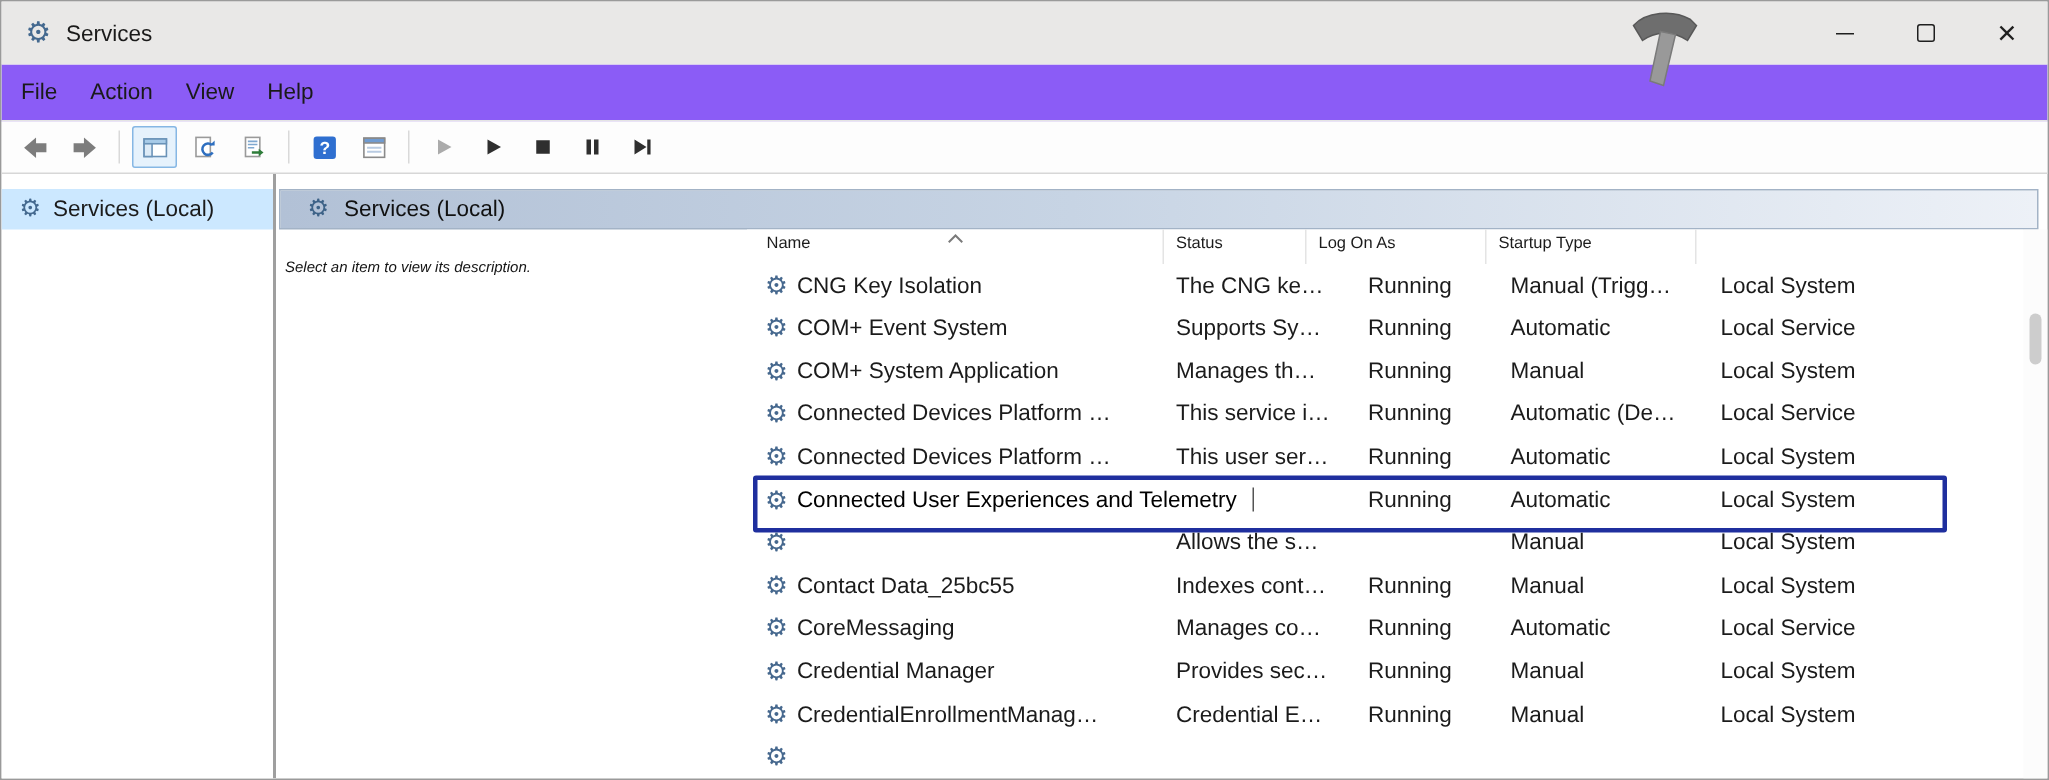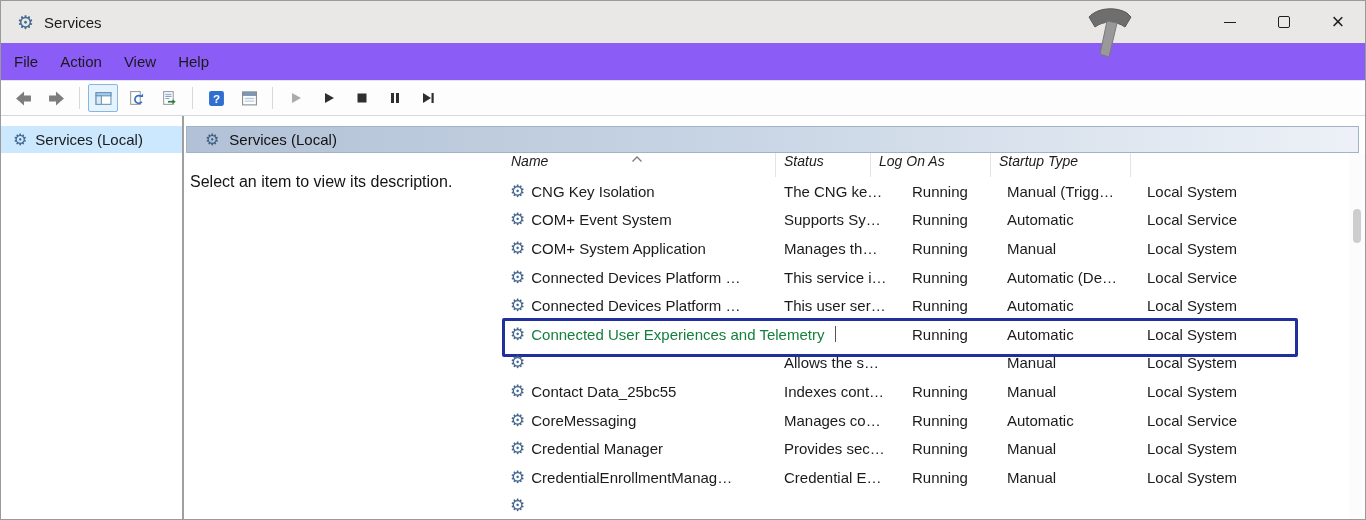--- a/index.html
+++ b/index.html
@@ -41,39 +41,39 @@
   .main { flex:1; display:flex; flex-direction:column; padding-top:10px; min-width:0; }
   .main-header {
     height:27px; margin:0 6px 0 2px; display:flex; align-items:center; gap:10px; padding-left:18px;
     background:linear-gradient(90deg,#b2c1d6 0%,#c7d4e4 45%,#edf1f7 100%);
     border:1px solid #a3b3c6;
   }
   .main-header .gear { font-size:16px; color:#3d6287; line-height:1; }
   .main-header .label { font-size:15px; color:#111; }
 
   .content { flex:1; display:flex; min-height:0; }
-  .desc-pane { width:314px; padding:20px 8px 0 6px; white-space:nowrap; overflow:hidden; font-size:16px; color:#141414; }
+  .desc-pane { width:314px; padding:20px 8px 0 6px; white-space:nowrap; overflow:hidden; font-size:10px; color:#141414;font-style:italic; }
 
   
   .list { flex:1; display:flex; flex-direction:column; min-width:0; position:relative; }
   .list-header { display:flex; height:42px; align-items:stretch; background:#fff; }
-  .hcell { padding:0 0 8px 8px; font-size:14px; color:#1c1c1c; border-right:1px solid #e4e4e4; display:flex; align-items:flex-start; position:relative;font-style:italic; }
+  .hcell { padding:0 0 8px 8px; font-size:11px; color:#1c1c1c; border-right:1px solid #e4e4e4; display:flex; align-items:flex-end; position:relative; }
   .hcell.namehead { padding-left:13px; }
   .c-name { width:278px; } .c-desc { width:128px; } .c-status { width:95px; }
   .c-startup { width:140px; } .c-logon { width:120px; } .c-fill { flex:1; border-right:none; }
   .sort-icon { position:absolute; top:3px; left:50%; transform:translateX(-50%); }
 
   .rows { flex:1; }
   .row { height:28.6px; display:flex; align-items:center; position:relative; }
   .cell { overflow:hidden; white-space:nowrap; padding-left:8px; font-size:15px; color:#1b1b1b; }
   .cell.name-cell { padding-left:12px; display:flex; align-items:center; gap:6px; }
   .service-gear { font-size:17px; color:#46688e; flex:none; line-height:1; }
   .name-text { white-space:nowrap; }
   .row.selected .name-cell { overflow:visible; }
-  .row.selected .name-text { color:#15803d; }
+  .row.selected .name-text { color:#000000; }
   .row.selected::after {
     content:""; position:absolute; left:4px; top:-2px; width:790px; height:calc(100% + 4px);
     border:3px solid #1f2f9e; border-radius:2px; pointer-events:none;
   }
   .edit-caret { display:none; width:0; height:16px; border-left:1.5px solid #555; margin-left:5px; }
   .row.selected .edit-caret { display:inline-block; }
 
   .scrollbar { width:16px; position:relative; background:#fcfcfc; }
   .scroll-thumb { position:absolute; top:56px; left:4px; width:8px; height:34px; background:#cdcdcd; border-radius:4px; }
 </style>

